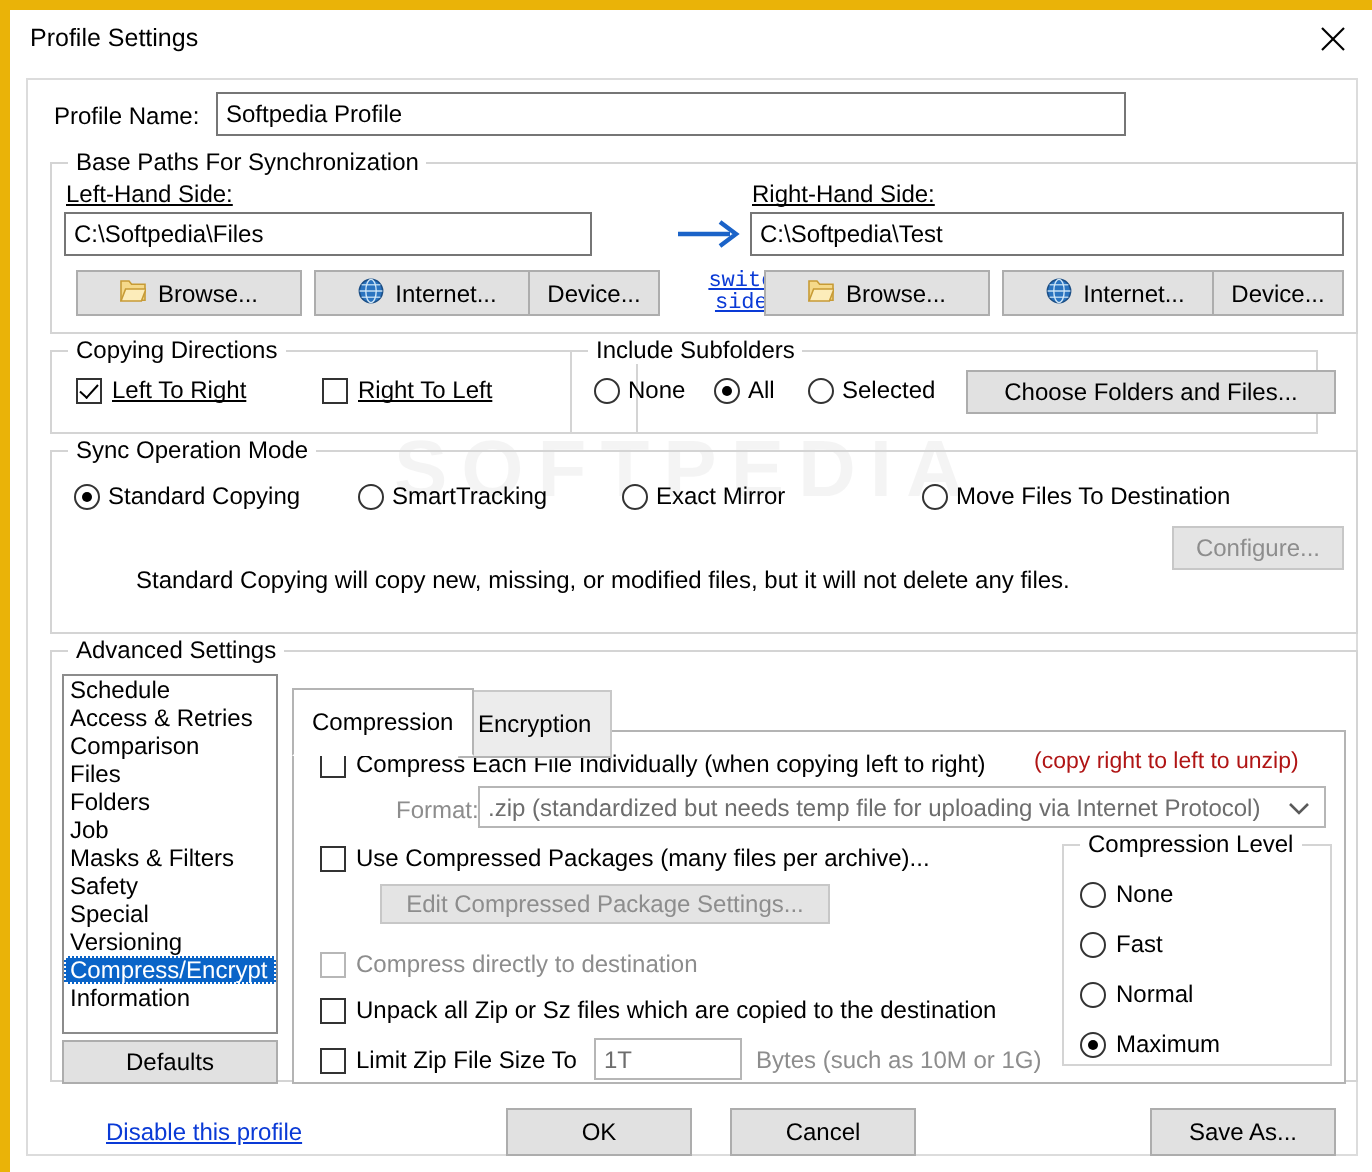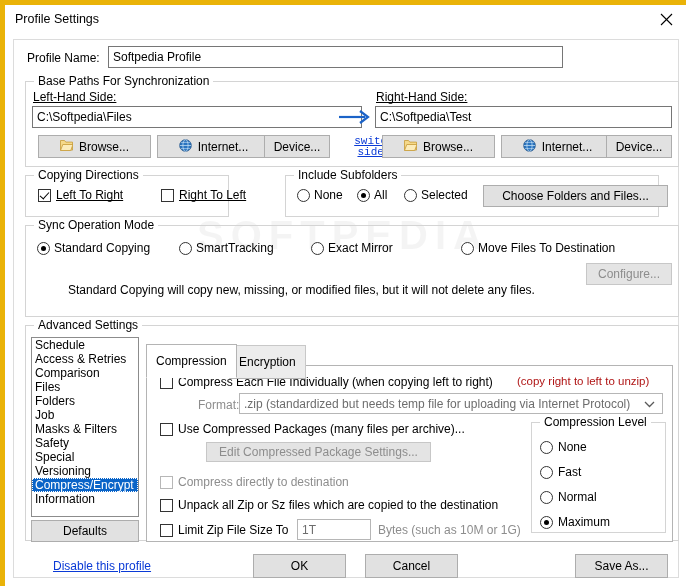--- a/index.html
+++ b/index.html
@@ -264,21 +264,21 @@
     <div class="watermark">SOFTPEDIA</div>
 
     <div class="lbl" style="left:22px; top:16px;">Profile Name:</div>
     <div class="tbox" style="left:103px; top:11px; width:455px; height:22px;">Softpedia Profile</div>
 
     <div class="group" style="left:20px; top:46px; width:654px; height:86px;">
       <div class="legend">Base Paths For Synchronization</div>
     </div>
 
     <div class="lbl u" style="left:28px; top:55px;">Left-Hand Side:</div>
-    <div class="tbox" style="left:27px; top:71px; width:330px; height:22px;">C:\Softpedia\Files</div>
+    <div class="tbox" style="left:27px; top:71px; width:264px; height:22px;">C:\Softpedia\Files</div>
 
     <div class="big-arrow" style="left:333px; top:74px;">
       <svg width="35" height="16" viewBox="0 0 35 16" aria-hidden="true">
         <line x1="1" y1="8" x2="27" y2="8" stroke="#1b63c8" stroke-width="2.2"></line>
         <polyline points="22,2 30,8 22,14" fill="none" stroke="#1b63c8" stroke-width="2.2"></polyline>
       </svg>
     </div>
 
     <div class="lbl u" style="left:371px; top:55px;">Right-Hand Side:</div>
     <div class="tbox" style="left:370px; top:71px; width:297px; height:22px;">C:\Softpedia\Test</div>
@@ -331,21 +331,21 @@
           <line x1="1.8" y1="3.4" x2="11.2" y2="3.4" stroke="#cfe6f7" stroke-width="0.6"></line>
           <line x1="1.8" y1="9.6" x2="11.2" y2="9.6" stroke="#cfe6f7" stroke-width="0.6"></line>
         </svg>
       </span>
       <span class="bl">Internet...</span>
     </div>
     <div class="btn" style="left:601px; top:100px; width:66px; height:23px;">
       <span class="bl">Device...</span>
     </div>
 
-    <div class="group" style="left:20px; top:140px; width:204px; height:42px;">
+    <div class="group" style="left:20px; top:140px; width:294px; height:42px;">
       <div class="legend">Copying Directions</div>
     </div>
     <div class="chk on" style="left:33px; top:154px;"></div>
     <div class="lbl u" style="left:51px; top:153px;">Left To Right</div>
     <div class="chk" style="left:156px; top:154px;"></div>
     <div class="lbl u" style="left:174px; top:153px;">Right To Left</div>
 
     <div class="group" style="left:280px; top:140px; width:374px; height:42px;">
       <div class="legend">Include Subfolders</div>
     </div>
@@ -417,21 +417,21 @@
       <span class="arrow">
         <svg width="11" height="7" viewBox="0 0 11 7" aria-hidden="true">
           <polyline points="1,1 5.5,5.5 10,1" fill="none" stroke="#5a5a5a" stroke-width="1.3"></polyline>
         </svg>
       </span>
     </div>
 
     <div class="chk" style="left:155px; top:388px;"></div>
     <div class="lbl" style="left:173px; top:387px;">Use Compressed Packages (many files per archive)...</div>
 
-    <div class="btn disabled" style="left:201px; top:407px; width:225px; height:20px;justify-content:center;">
+    <div class="btn disabled" style="left:185px; top:407px; width:225px; height:20px;justify-content:center;">
       <span class="bl">Edit Compressed Package Settings...</span>
     </div>
 
     <div class="chk dim" style="left:155px; top:441px;"></div>
     <div class="lbl gray" style="left:173px; top:440px;">Compress directly to destination</div>
 
     <div class="chk" style="left:155px; top:464px;"></div>
     <div class="lbl" style="left:173px; top:463px;">Unpack all Zip or Sz files which are copied to the destination</div>
 
     <div class="chk" style="left:155px; top:489px;"></div>

